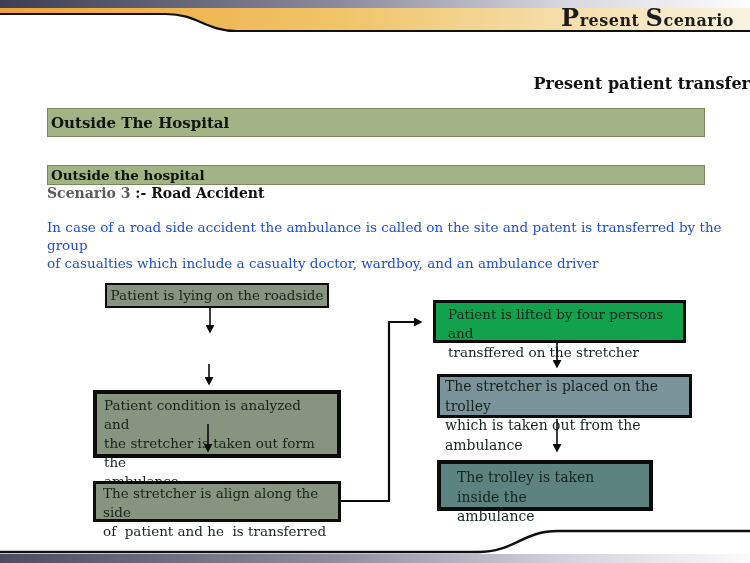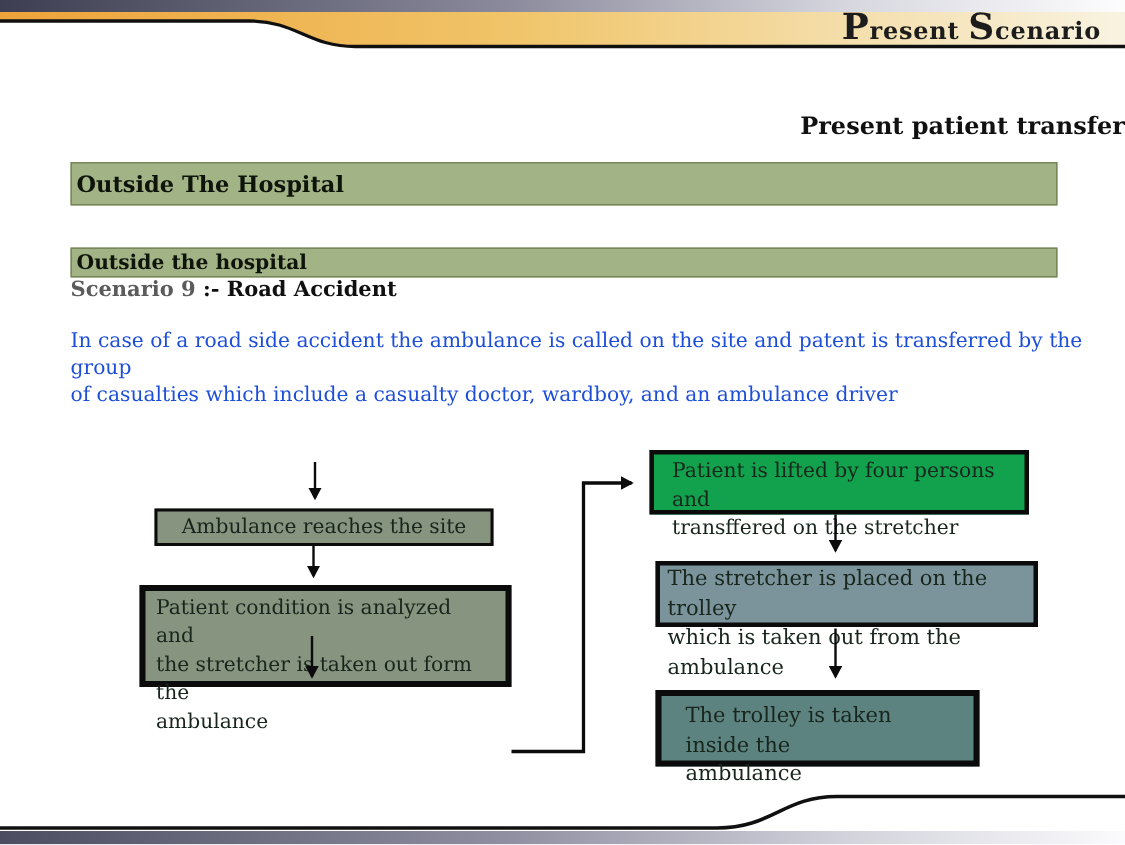--- a/index.html
+++ b/index.html
@@ -84,30 +84,32 @@
 
   <div class="green-band band-main">
     <span>Outside The Hospital</span>
   </div>
 
   <div class="green-band band-section">
     <span>Outside the hospital</span>
   </div>
 
   <div class="scenario-line">
-    <span class="scenario-label">Scenario 9 </span><span class="scenario-value">:- Road Accident</span>
+    <span class="scenario-label">Scenario 3 </span><span class="scenario-value">:- Road Accident</span>
   </div>
 
   <div class="description">In case of a road side accident the ambulance is called on the site and patent is transferred by the group
 of casualties which include a casualty doctor, wardboy, and an ambulance driver</div>
 
-  <div class="fc-box centered b-reaches">Ambulance reaches the site</div>
+  <div class="fc-box centered b-lying">Patient is lying on the roadside</div>
   <div class="fc-box b-analyzed">Patient condition is analyzed  and
 the stretcher is taken out form the
 ambulance</div>
+  <div class="fc-box b-align">The stretcher is align along the side
+of  patient and he  is transferred</div>
   <div class="fc-box b-lifted">Patient is lifted by four persons and
 transffered on the stretcher</div>
   <div class="fc-box b-trolley">The stretcher is placed on the trolley
 which is taken out from the ambulance</div>
   <div class="fc-box b-inside">The trolley is taken inside the
 ambulance</div>
 
   <svg class="fc-lines" width="750" height="563" viewBox="0 0 750 563">
     <defs>
       <marker id="arrow" markerUnits="userSpaceOnUse" markerWidth="9" markerHeight="9" refX="7" refY="4.5" orient="auto">

